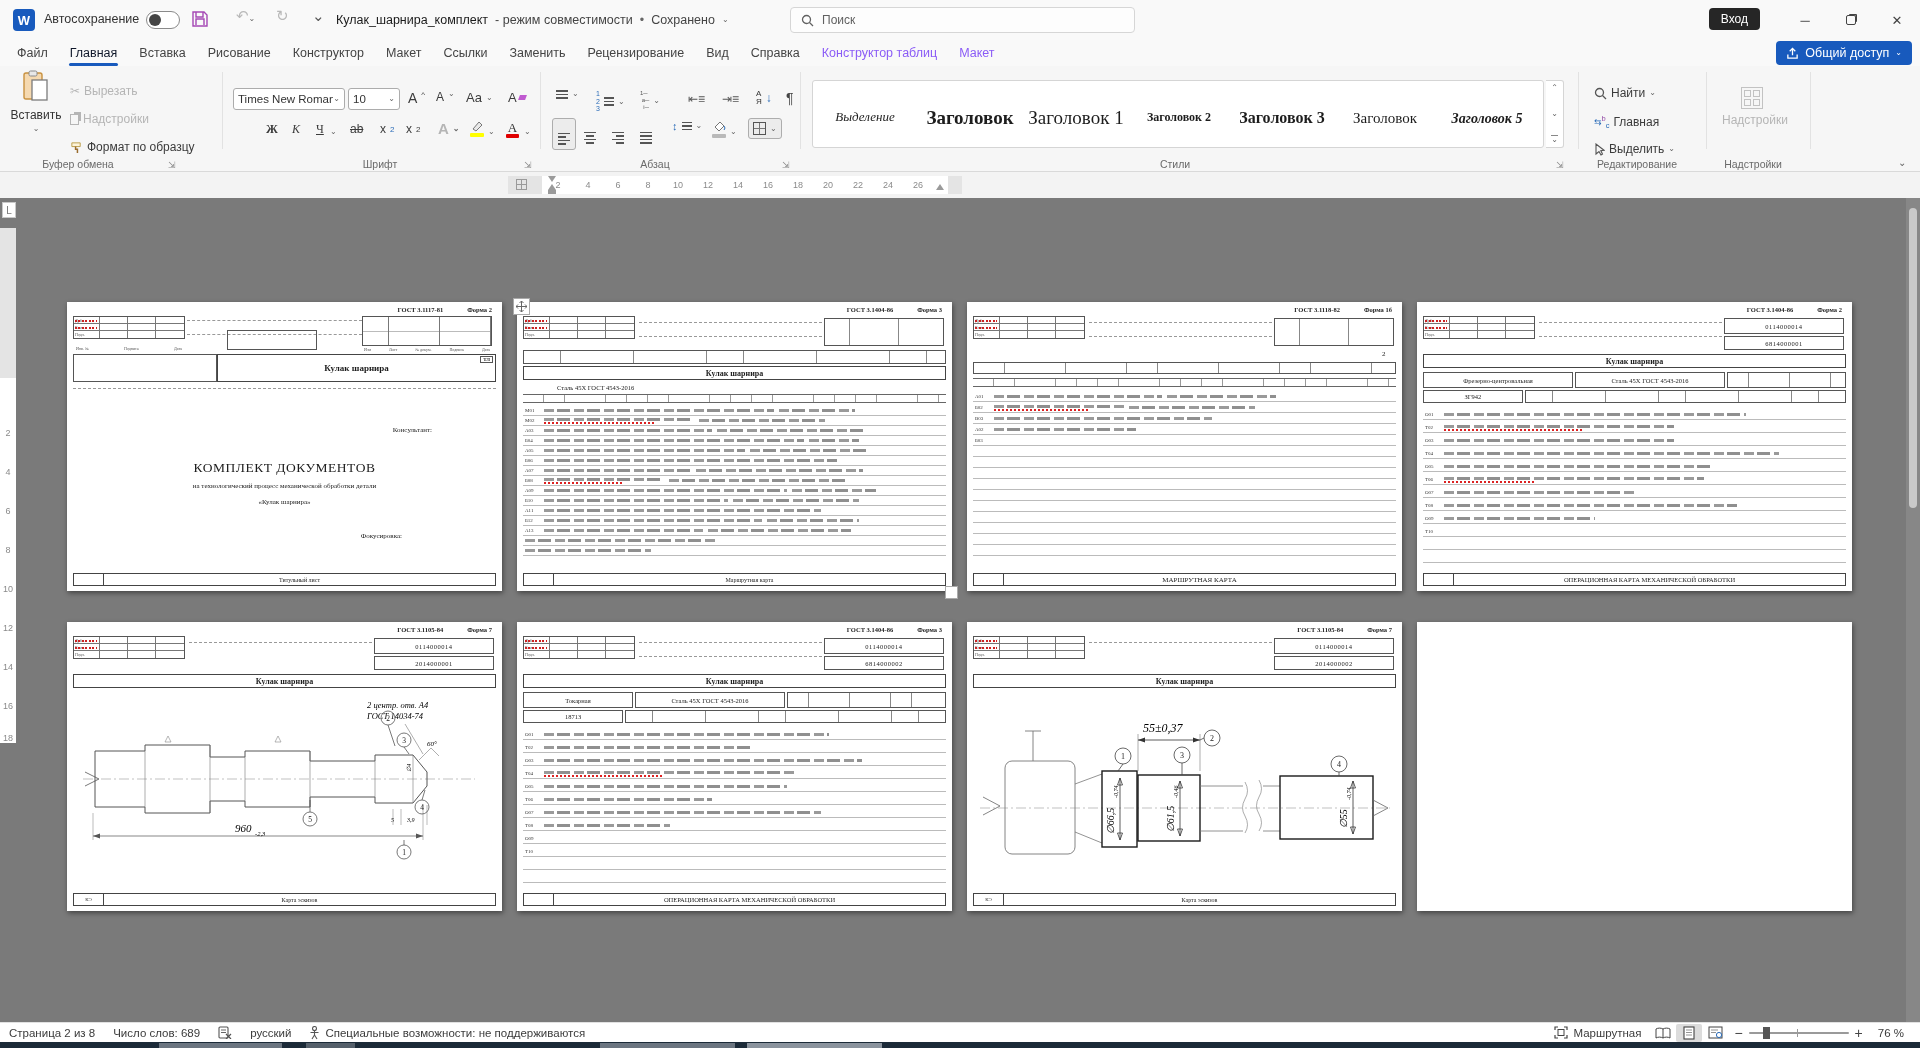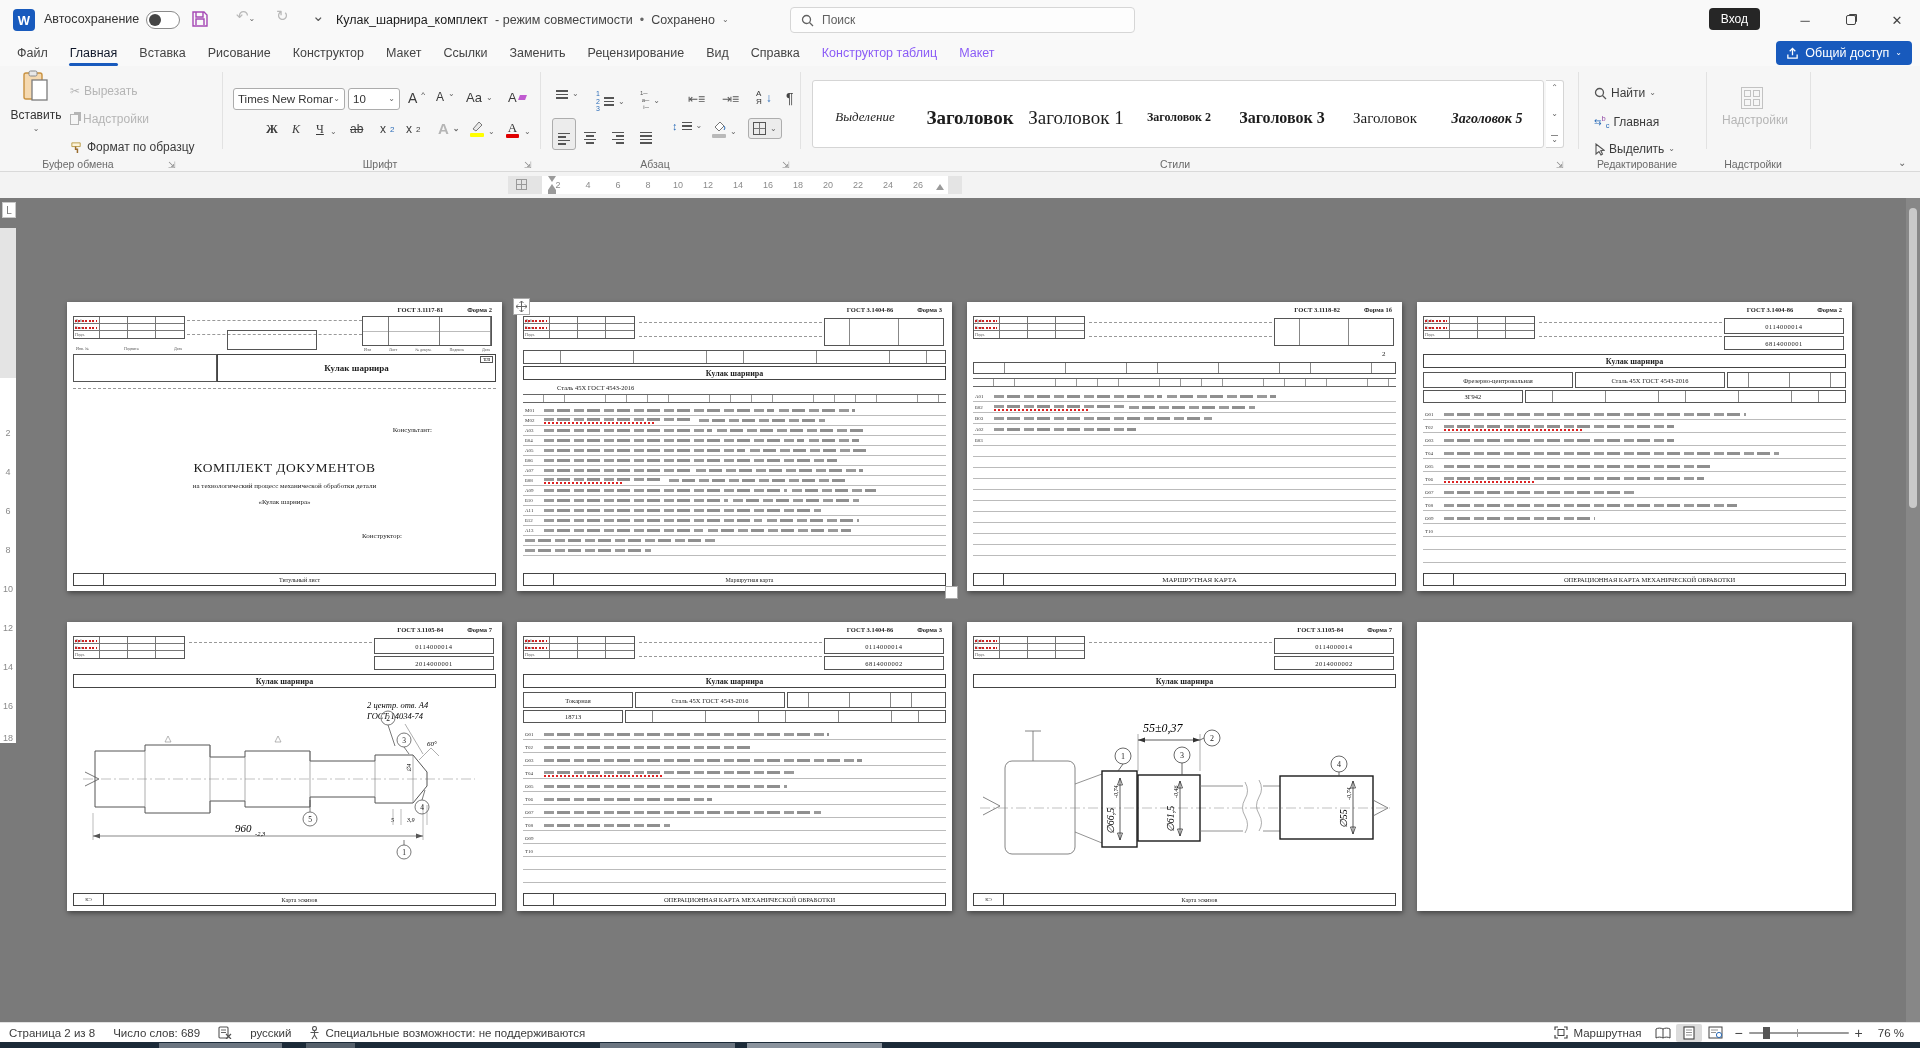--- a/index.html
+++ b/index.html
@@ -471,21 +471,21 @@
     <div class="titlerow" style="top:52px;height:28px;left:150px;right:6px;font-size:9px">
       <span>Кулак шарнира</span>
       <div class="abs" style="right:2px;top:1px;font-size:5px;border:0.5px solid #555;padding:0 2px">ТЛ</div>
     </div>
     <div class="hdrbox" style="left:6px;top:52px;width:144px;height:28px"></div>
     <div class="dashln" style="left:6px;right:6px;top:86px"></div>
     <div class="abs" style="left:0;right:70px;top:124px;text-align:right;font-size:7px">Консультант:</div>
     <div class="abs" style="left:0;right:0;top:158px;text-align:center;font-size:13.5px;letter-spacing:0.5px">КОМПЛЕКТ ДОКУМЕНТОВ</div>
     <div class="abs" style="left:0;right:0;top:180px;text-align:center;font-size:7px">на технологический процесс механической обработки детали</div>
     <div class="abs" style="left:0;right:0;top:196px;text-align:center;font-size:7px">«Кулак шарнира»</div>
-    <div class="abs" style="left:0;right:100px;top:230px;text-align:right;font-size:7px">Конструктор:</div>
+    <div class="abs" style="left:0;right:100px;top:230px;text-align:right;font-size:7px">Фокусировка:</div>
     <div class="botbar">
         <div class="lc"></div>
         <div class="ct">Титульный лист</div>
       </div>
   </div>
 
   <div class="page" style="left:517px;top:104px">
     <div class="gosthead">
         <span>ГОСТ 3.1404-86</span>
         <span>Форма 3</span>

